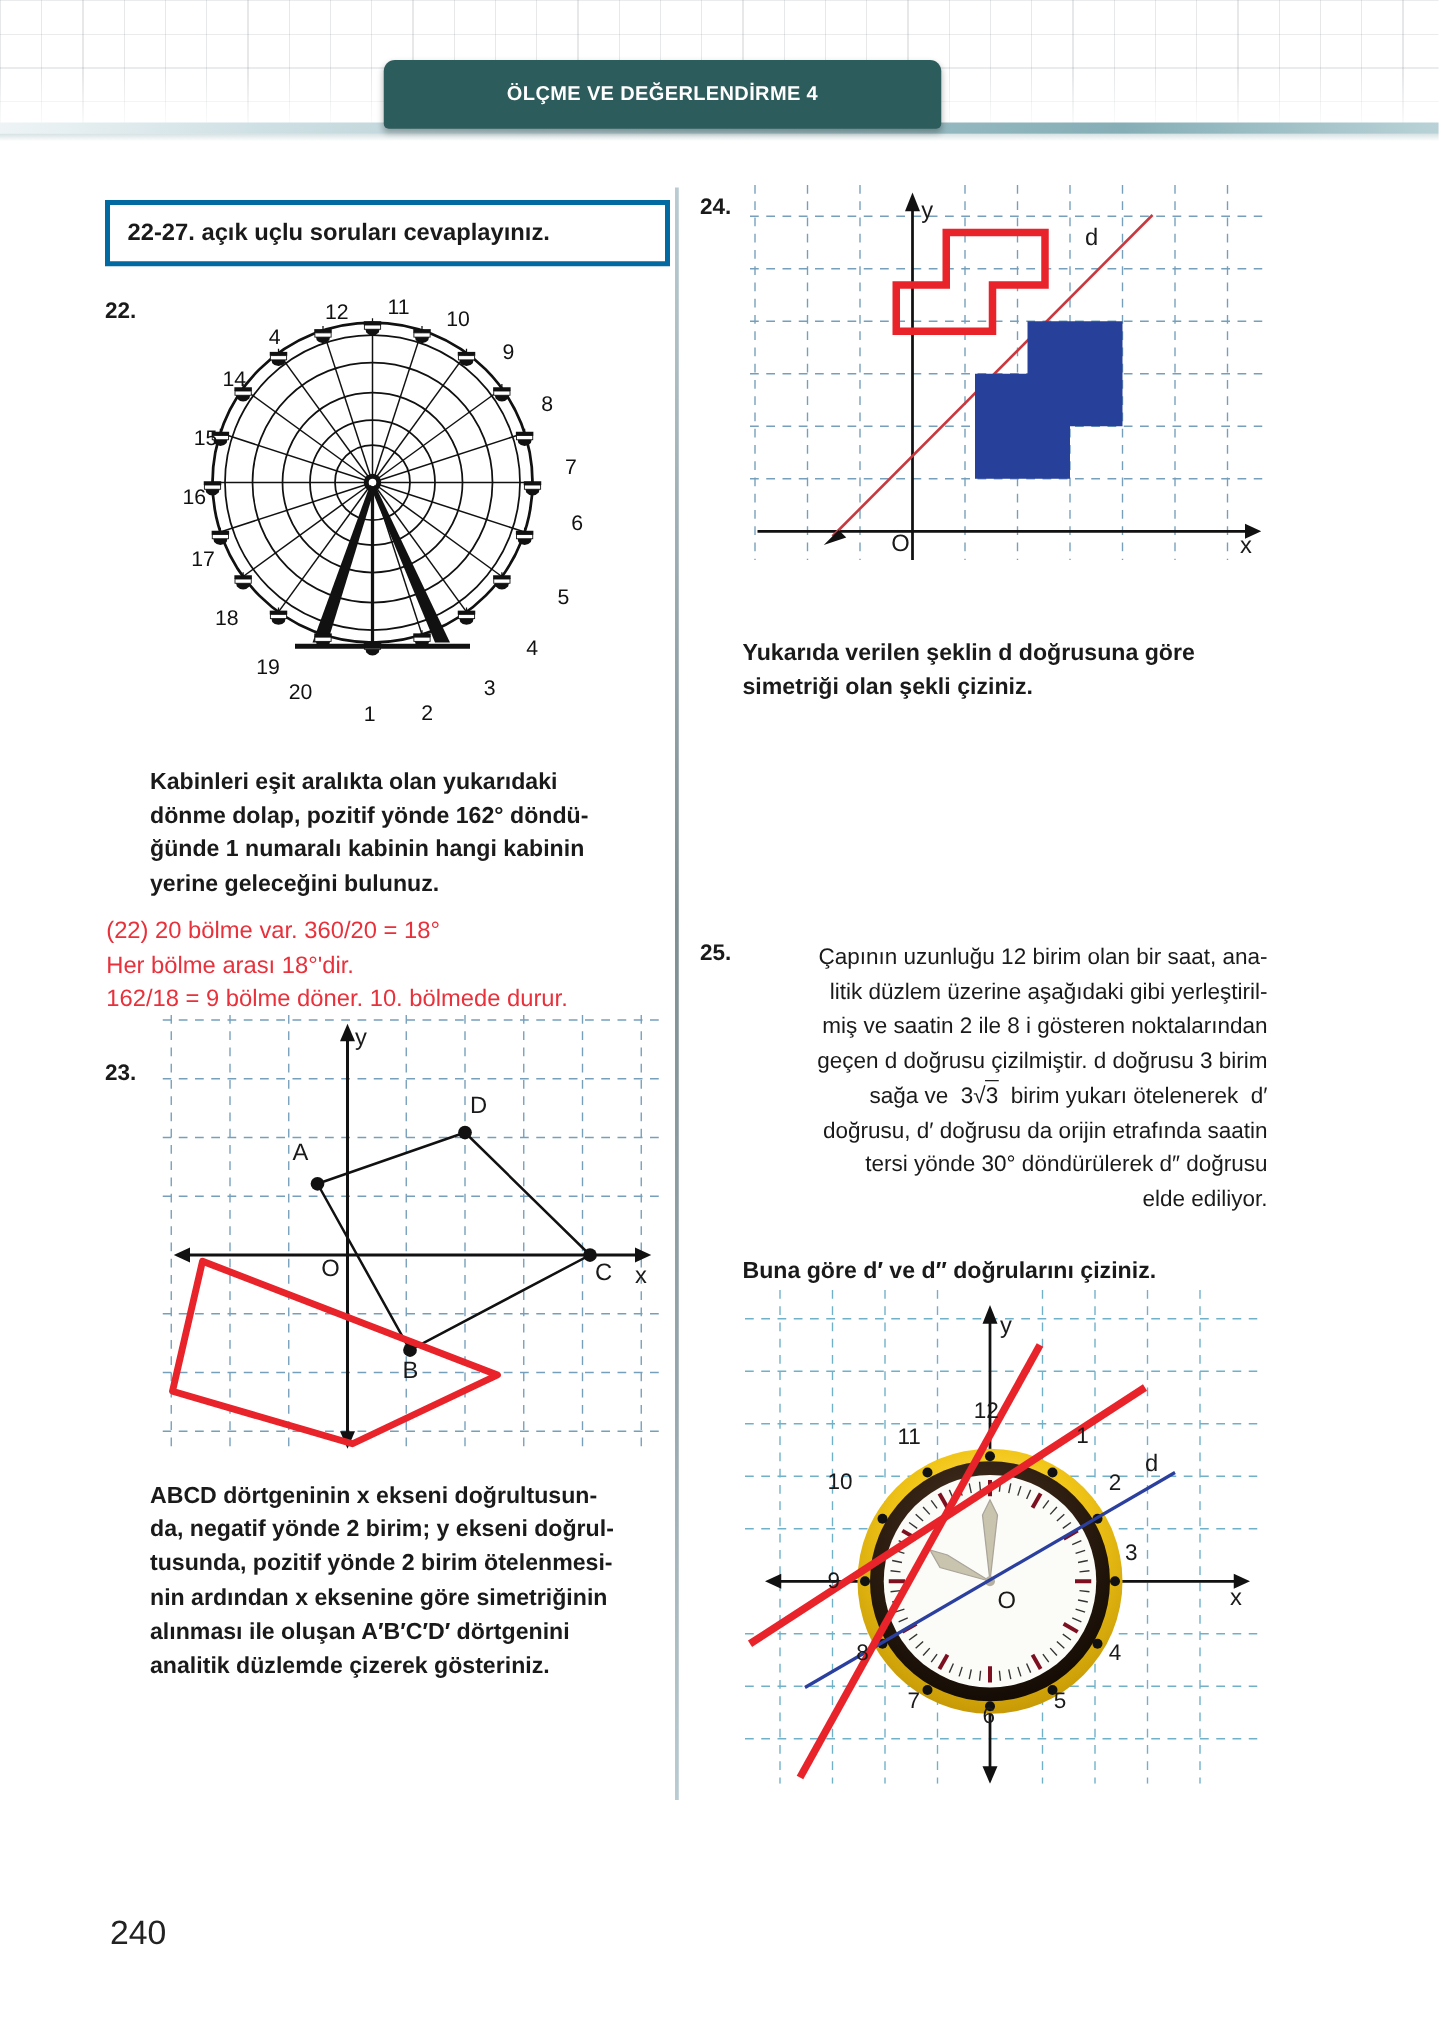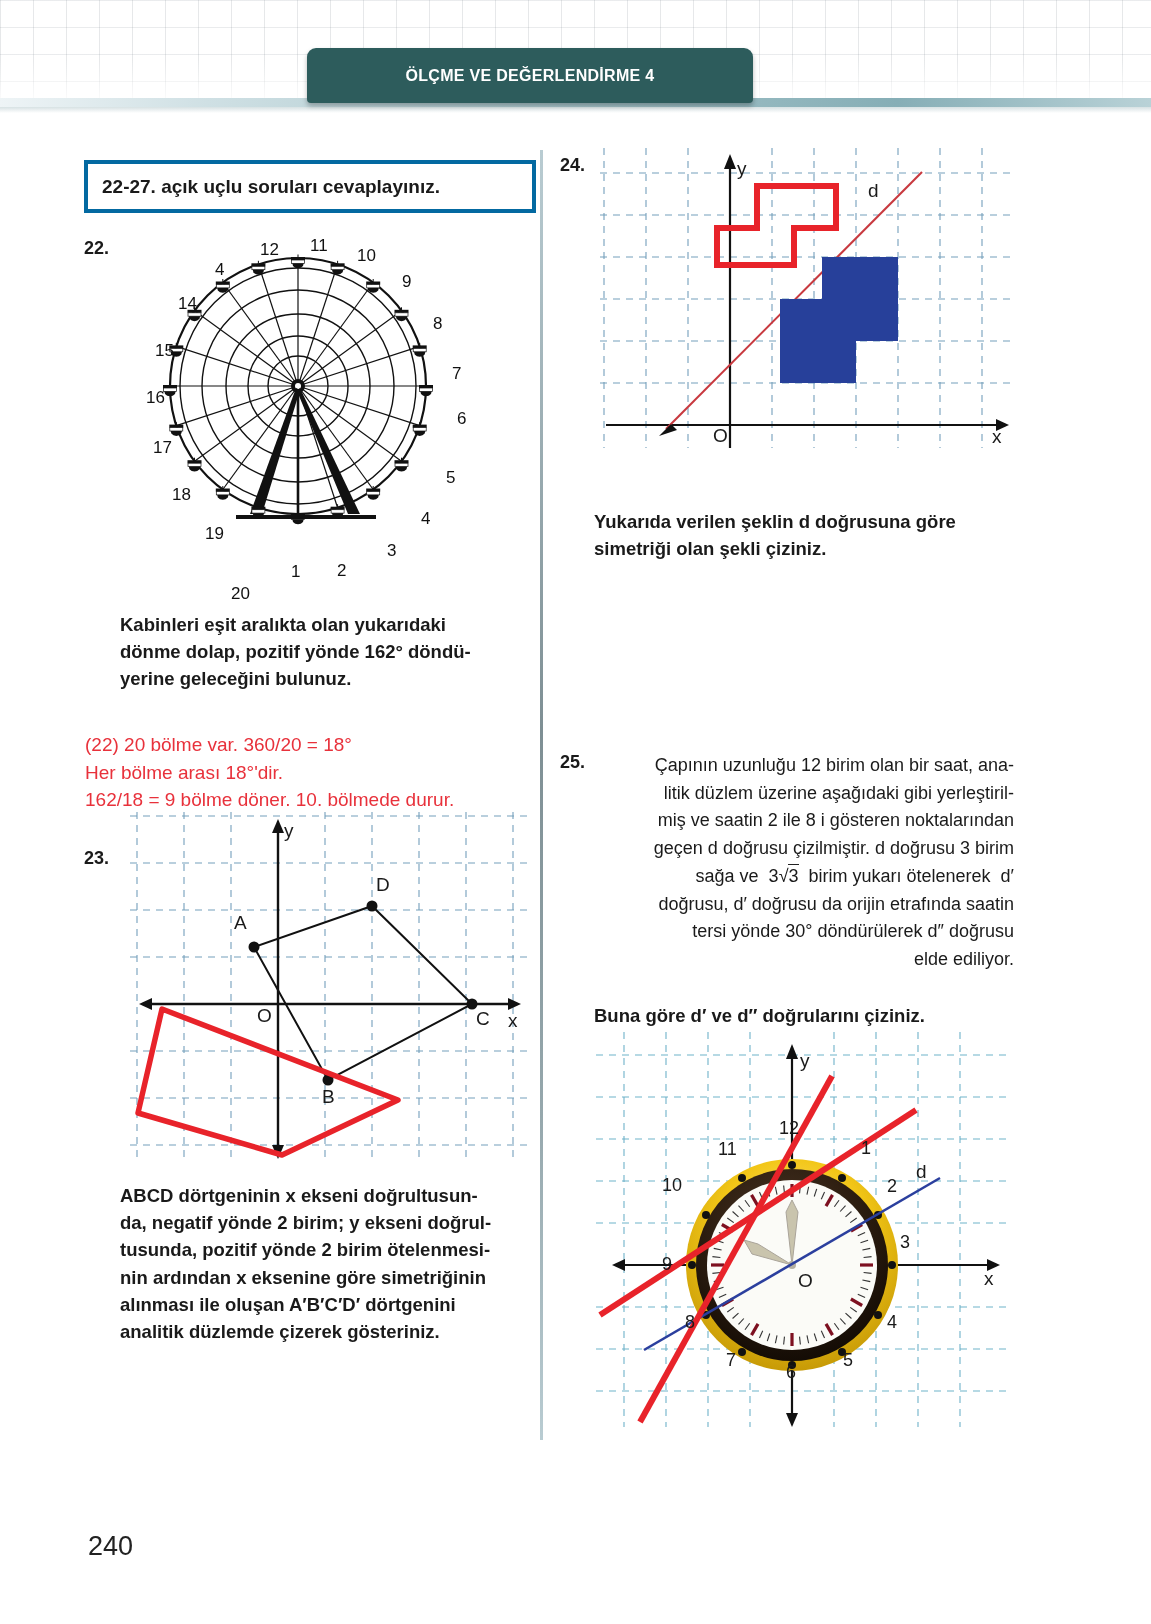--- a/index.html
+++ b/index.html
@@ -185,26 +185,27 @@
   <span class="wheel-num" style="left:207px;top:18px;">10</span>
   <span class="wheel-num" style="left:160px;top:8px;">11</span>
   <span class="wheel-num" style="left:110px;top:12px;">12</span>
   <span class="wheel-num" style="left:65px;top:32px;">4</span>
   <span class="wheel-num" style="left:28px;top:66px;">14</span>
   <span class="wheel-num" style="left:5px;top:113px;">15</span>
   <span class="wheel-num" style="left:-4px;top:160px;">16</span>
   <span class="wheel-num" style="left:3px;top:210px;">17</span>
   <span class="wheel-num" style="left:22px;top:257px;">18</span>
   <span class="wheel-num" style="left:55px;top:296px;">19</span>
-  <span class="wheel-num" style="left:81px;top:316px;margin-top:40px;">20</span>
+  <span class="wheel-num" style="left:81px;top:316px;">20</span>
 </div>
 
 <div class="qtext" style="left:120px;top:611px;width:400px;">
   <div>Kabinleri eşit aralıkta olan yukarıdaki</div>
   <div>dönme dolap, pozitif yönde  162°  döndü-</div>
+  <div>ğünde 1 numaralı kabinin hangi kabinin</div>
   <div>yerine geleceğini bulunuz.</div>
 </div>
 
 <div class="redans" style="left:37px;top:731px;width:470px;">
   <div>(22) 20 bölme var. 360/20 = 18°</div>
   <div>Her bölme arası 18°'dir.</div>
   <div>162/18 = 9 bölme döner. 10. bölmede durur.</div>
 </div>
 
 <div class="qnum" style="left:84px;top:808px;margin-top:40px;">23.</div>

